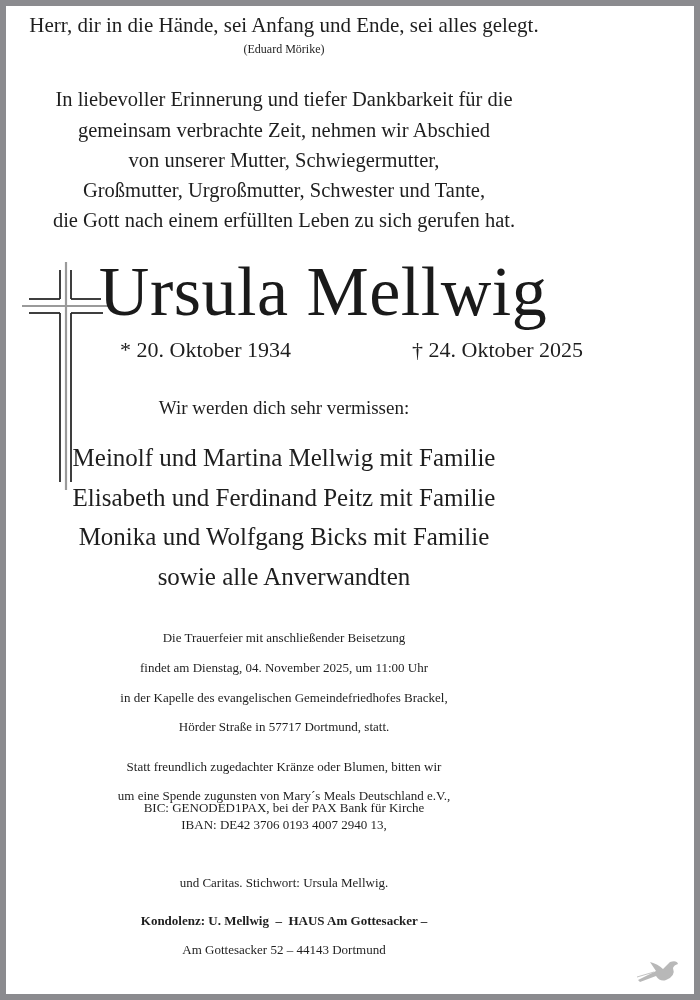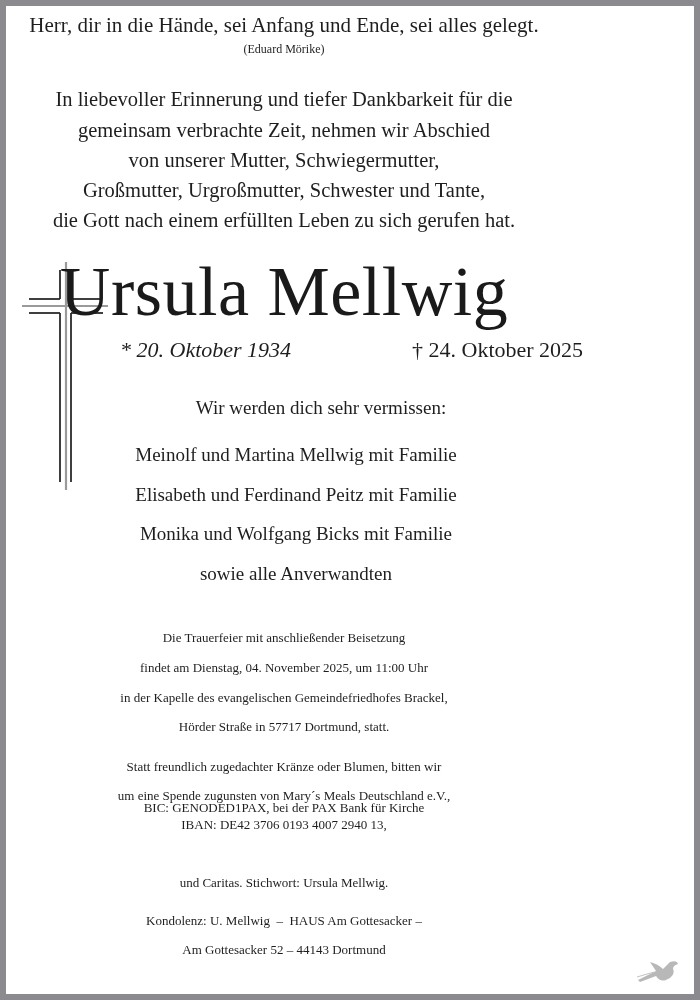--- a/index.html
+++ b/index.html
@@ -3,26 +3,26 @@
 <meta charset="utf-8">
 <style>
   html, body { margin:0; padding:0; }
   body { width:700px; height:1000px; background:#8b8b8f; position:relative; overflow:hidden;
          font-family:"Liberation Serif","DejaVu Serif",serif; color:#1e1e1e; }
   .card { position:absolute; left:6px; top:6px; width:688px; height:988px; background:#ffffff; }
   .line { position:absolute; left:0; width:568px; text-align:center; white-space:nowrap; }
   .motto { top:13px; font-size:21px; }
   .source { top:42px; font-size:12px; }
   .intro { font-size:20.5px; }
-  .name { top:252px; font-size:70px; letter-spacing:0.5px; color:#1a1a1a; }
+  .name { top:252px; font-size:70px; letter-spacing:0.5px; color:#1a1a1a;padding-left:39px; }
   .dates { top:337px; font-size:22px; }
-  .dates .born { position:absolute; left:120px;font-style:italic; }
+  .dates .born { position:absolute; left:120px; }
   .dates .died { position:absolute; left:372px;margin-left:40px; }
-  .miss { top:397px; font-size:19px;padding-left:37px; }
-  .family { font-size:19px;padding-left:12px; }
+  .miss { top:397px; font-size:19px; }
+  .family { font-size:25px; }
   .info { font-size:13px; }
   .cross { position:absolute; left:20px; top:260px; width:90px; height:232px; }
   .bird { position:absolute; left:636px; top:956px; width:44px; height:28px; }
 </style>
 </head>
 <body>
 
 <div class="card"></div>
 
 <div class="line motto">Herr, dir in die Hände, sei Anfang und Ende, sei alles gelegt.</div>
@@ -70,19 +70,19 @@
 <div class="line info" style="top:660px">findet am Dienstag, 04. November 2025, um 11:00 Uhr</div>
 <div class="line info" style="top:690px">in der Kapelle des evangelischen Gemeindefriedhofes Brackel,</div>
 <div class="line info" style="top:719px">Hörder Straße in 57717 Dortmund, statt.</div>
 
 <div class="line info" style="top:759px">Statt freundlich zugedachter Kränze oder Blumen, bitten wir</div>
 <div class="line info" style="top:788px">um eine Spende zugunsten von Mary´s Meals Deutschland e.V.,</div>
 <div class="line info" style="top:817px">IBAN: DE42 3706 0193 4007 2940 13,</div>
 <div class="line info" style="top:800px">BIC: GENODED1PAX, bei der PAX Bank für Kirche</div>
 <div class="line info" style="top:875px">und Caritas. Stichwort: Ursula Mellwig.</div>
 
-<div class="line info" style="top:913px; white-space:pre;">Kondolenz: U. Mellwig  –  HAUS Am Gottesacker –</div>
+<div class="line info" style="top:913px; white-space:pre;font-weight:bold;">Kondolenz: U. Mellwig  –  HAUS Am Gottesacker –</div>
 <div class="line info" style="top:942px">Am Gottesacker 52 – 44143 Dortmund</div>
 
 <svg class="bird" viewBox="0 0 44 28">
   <path d="M2 24 L20 15 L14 6 Q22 8 27 13 L34 6 Q41 4 42 8 Q38 9 37 12 Q40 20 30 24 Q24 26 20 20 L4 26 Z" fill="#b8b8b8"></path>
   <line x1="1" y1="21" x2="18" y2="16" stroke="#c4c4c4" stroke-width="1"></line>
 </svg>
 
 </body></html>

